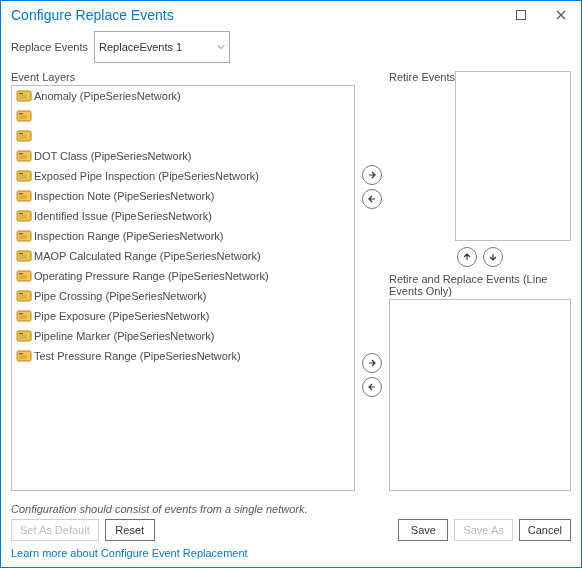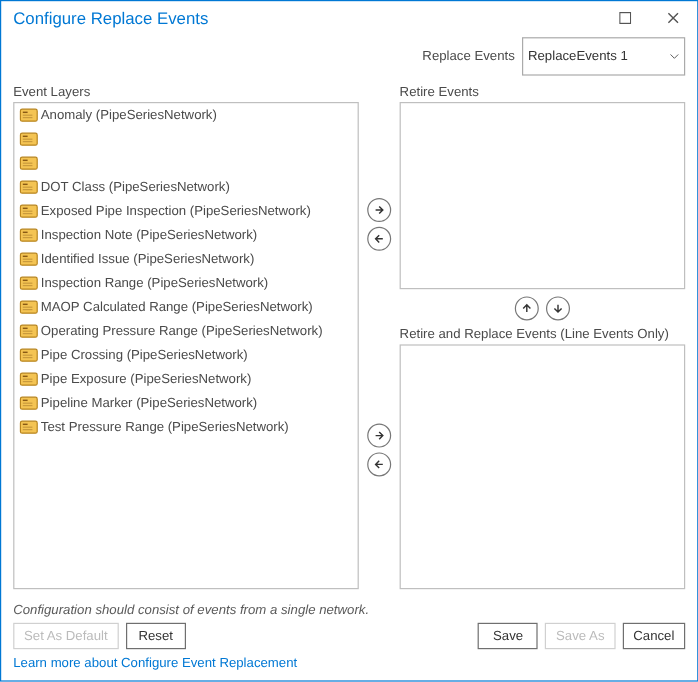--- a/index.html
+++ b/index.html
@@ -37,21 +37,20 @@
     align-items: center;
     justify-content: center;
     color: #555;
   }
   .titlebar-btn svg { width: 10px; height: 10px; }
   .toprow {
     display: flex;
     align-items: center;
     gap: 6px;
     padding: 2px 10px 8px 10px;
-    justify-content: flex-end;
   }
   .toprow-label { color: #4a4a4a; }
   .combo {
     display: flex;
     align-items: center;
     height: 32px;
     width: 136px;
     border: 1px solid #aaa;
     background: #fff;
     padding: 0 4px;
@@ -61,21 +60,21 @@
   .combo-caret {
     width: 8px; height: 8px;
   }
   .body {
     flex: 1;
     display: flex;
     padding: 0 10px 6px 10px;
     gap: 2px;
   }
   .left-col {
-    width: 288px;
+    width: 344px;
     display: flex;
     flex-direction: column;
   }
   .section-label {
     color: #4a4a4a;
     margin-bottom: 2px;
   }
   .listbox {
     border: 1px solid #bfbfbf;
     flex: 1;
@@ -113,21 +112,21 @@
     margin: 2px 0;
   }
   .arrow-btn svg { width: 10px; height: 10px; }
   .right-col {
     flex: 1;
     display: flex;
     flex-direction: column;
   }
   .right-top {
     display: flex;
-    flex-direction: column;
+    flex-direction: row;
     height: 170px;
   }
   .reorder-row {
     display: flex;
     justify-content: center;
     gap: 6px;
     padding: 4px 0;
   }
   .right-bottom {
     flex: 1;

